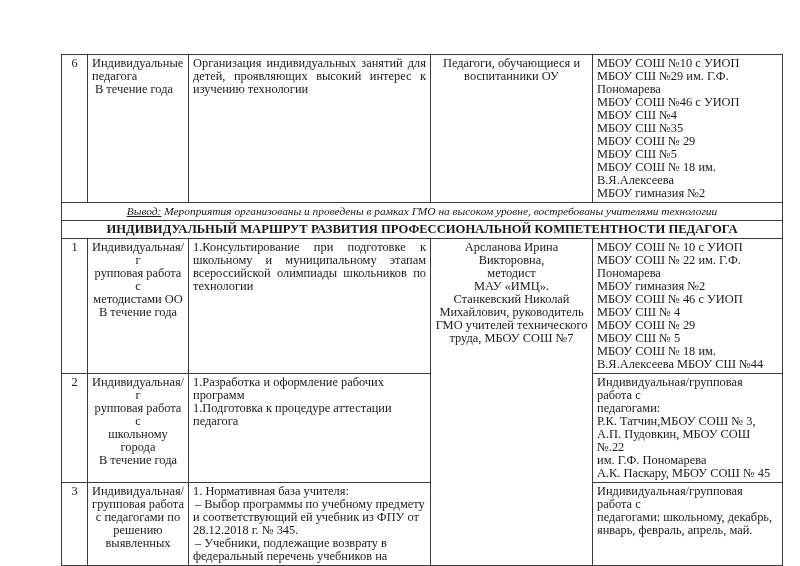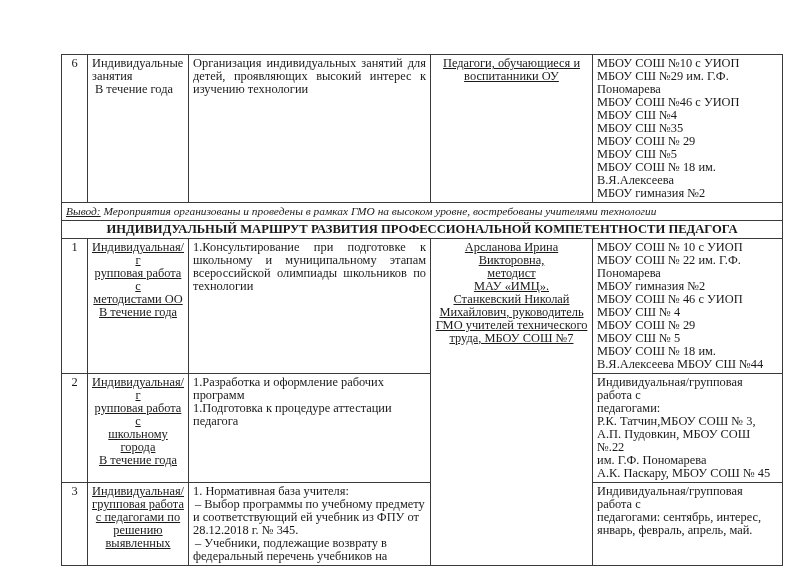--- a/index.html
+++ b/index.html
@@ -4,21 +4,21 @@
 <style>
   html, body { margin: 0; padding: 0; background: #ffffff; }
   body { width: 800px; height: 566px; position: relative; overflow: hidden;
          font-family: "Liberation Serif", "DejaVu Serif", serif; color: #1a1a1a; }
   .page { position: absolute; left: 0; top: 0; width: 800px; height: 566px; background: #fff; }
   table.doc { position: absolute; left: 61px; top: 54px; width: 721px;
               border-collapse: collapse; table-layout: fixed; font-size: 12.4px; line-height: 13px; }
   table.doc td { border: 1.2px solid #3a3a3a; vertical-align: top; padding: 2px 4px 2px 4px; }
   col.c1 { width: 26px; } col.c2 { width: 101px; } col.c3 { width: 242px; }
   col.c4 { width: 162px; } col.c5 { width: 190px; }
-  .center { text-align: center; text-decoration: underline; }
+  .center { text-align: center; }
   .justify { text-align: justify; text-align-last: left; margin-top: 36px; }
   .line { display: block; }
   .conclusion { font-style: italic; font-size: 11.4px; padding: 3px 5px 2px 5px; }
   .conclusion .lbl { text-decoration: underline; }
   .section-title { font-weight: bold; text-align: center; font-size: 12.6px; padding: 3px 4px 2px 4px; }
   .num { text-align: center; }
   .dash { display: block; text-indent: 2px; }
 </style>
 </head>
 <body>
@@ -31,21 +31,21 @@
         <col class="c3">
         <col class="c4">
         <col class="c5">
       </colgroup>
 
     <tbody>
         <tr style="height:144px;">
       <td class="num">6</td>
       <td>
         <span class="line">Индивидуальные</span>
-        <span class="line">занятия</span>
+        <span class="line">педагога</span>
         <span class="line" style="padding-left:3px;"> В течение года</span>
       </td>
       <td class="justify">Организация индивидуальных занятий для детей, проявляющих высокий интерес к изучению технологии</td>
       <td class="center">
         <span class="line">Педагоги, обучающиеся и</span>
         <span class="line">воспитанники ОУ</span>
       </td>
       <td>
         <span class="line">МБОУ СОШ №10 с УИОП</span>
         <span class="line">МБОУ СШ №29 им. Г.Ф.</span>
@@ -54,21 +54,21 @@
         <span class="line">МБОУ СШ №4</span>
         <span class="line">МБОУ СШ №35</span>
         <span class="line">МБОУ СОШ № 29</span>
         <span class="line">МБОУ СШ №5</span>
         <span class="line">МБОУ СОШ № 18 им.</span>
         <span class="line">В.Я.Алексеева</span>
         <span class="line">МБОУ гимназия №2</span>
       </td>
     </tr>
 
-    <tr style="height:15px;">
+    <tr style="height:15px;text-align:center;">
       <td colspan="5" class="conclusion">
         <span class="lbl">Вывод:</span><span> Мероприятия  организованы и проведены в рамках ГМО на высоком уровне, востребованы учителями технологии</span>
       </td>
     </tr>
 
     <tr style="height:18px;margin-top:44px;">
       <td colspan="5" class="section-title">ИНДИВИДУАЛЬНЫЙ МАРШРУТ РАЗВИТИЯ ПРОФЕССИОНАЛЬНОЙ КОМПЕТЕНТНОСТИ ПЕДАГОГА</td>
     </tr>
 
     <tr style="height:129px;">
@@ -135,19 +135,19 @@
         <span class="line">решению</span>
         <span class="line">выявленных</span>
       </td>
       <td>
         <span class="line">1. Нормативная база учителя:</span>
         <span class="dash">–  Выбор программы по учебному предмету и соответствующий ей учебник из ФПУ от 28.12.2018 г. № 345.</span>
         <span class="dash">–  Учебники, подлежащие возврату в федеральный перечень учебников на</span>
       </td>
       <td>
         <span class="line">Индивидуальная/групповая работа с</span>
-        <span class="line">педагогами: сентябрь, интерес,</span>
+        <span class="line">педагогами: школьному, декабрь,</span>
         <span class="line">январь, февраль, апрель, май.</span>
       </td>
     </tr>
   </tbody>
     </table>
 </div>
 
 </body></html>

